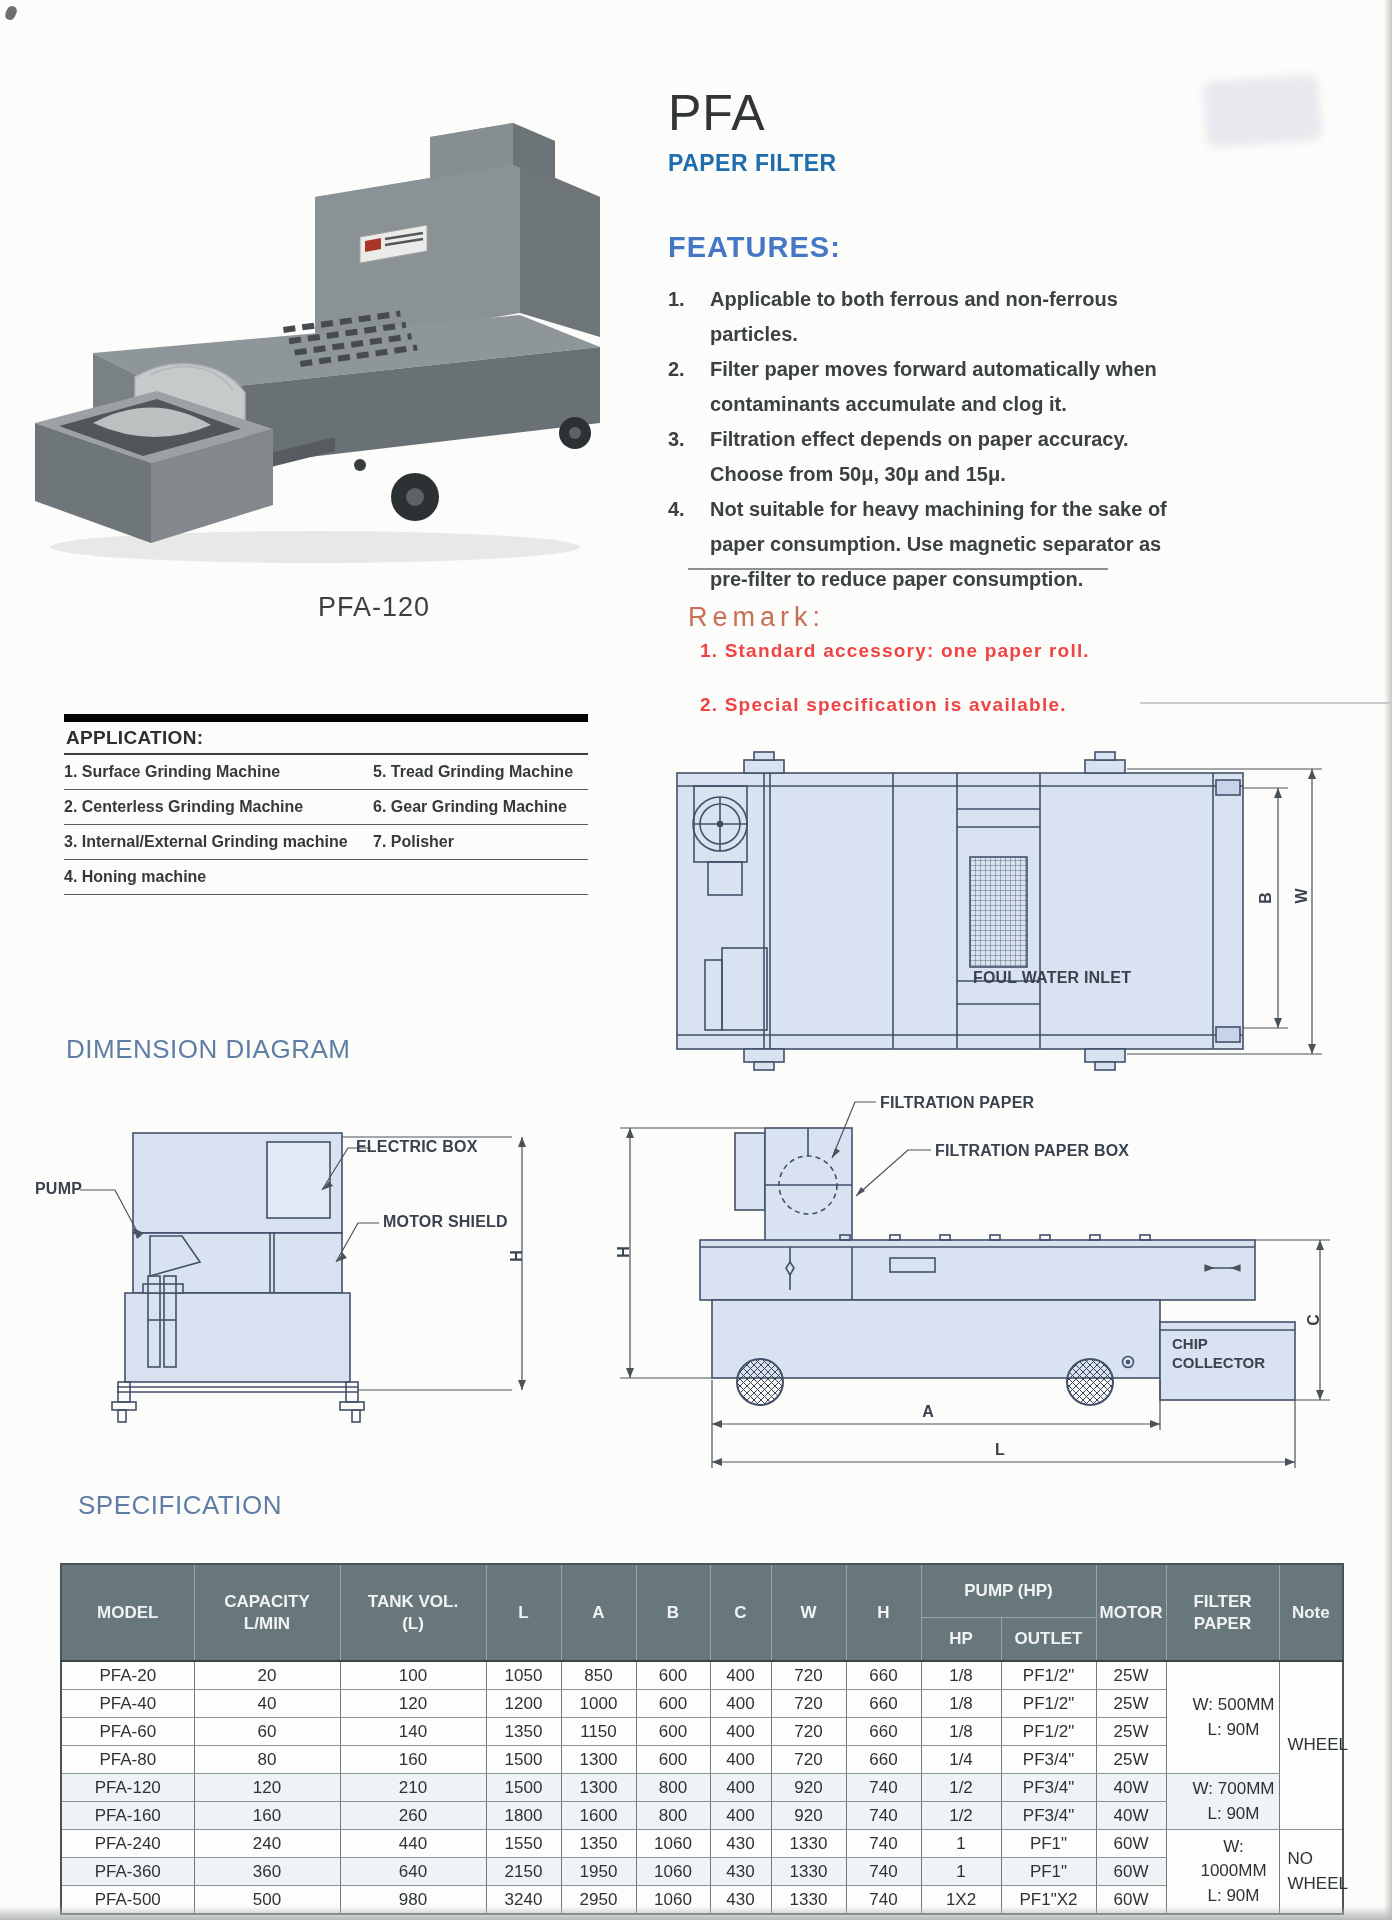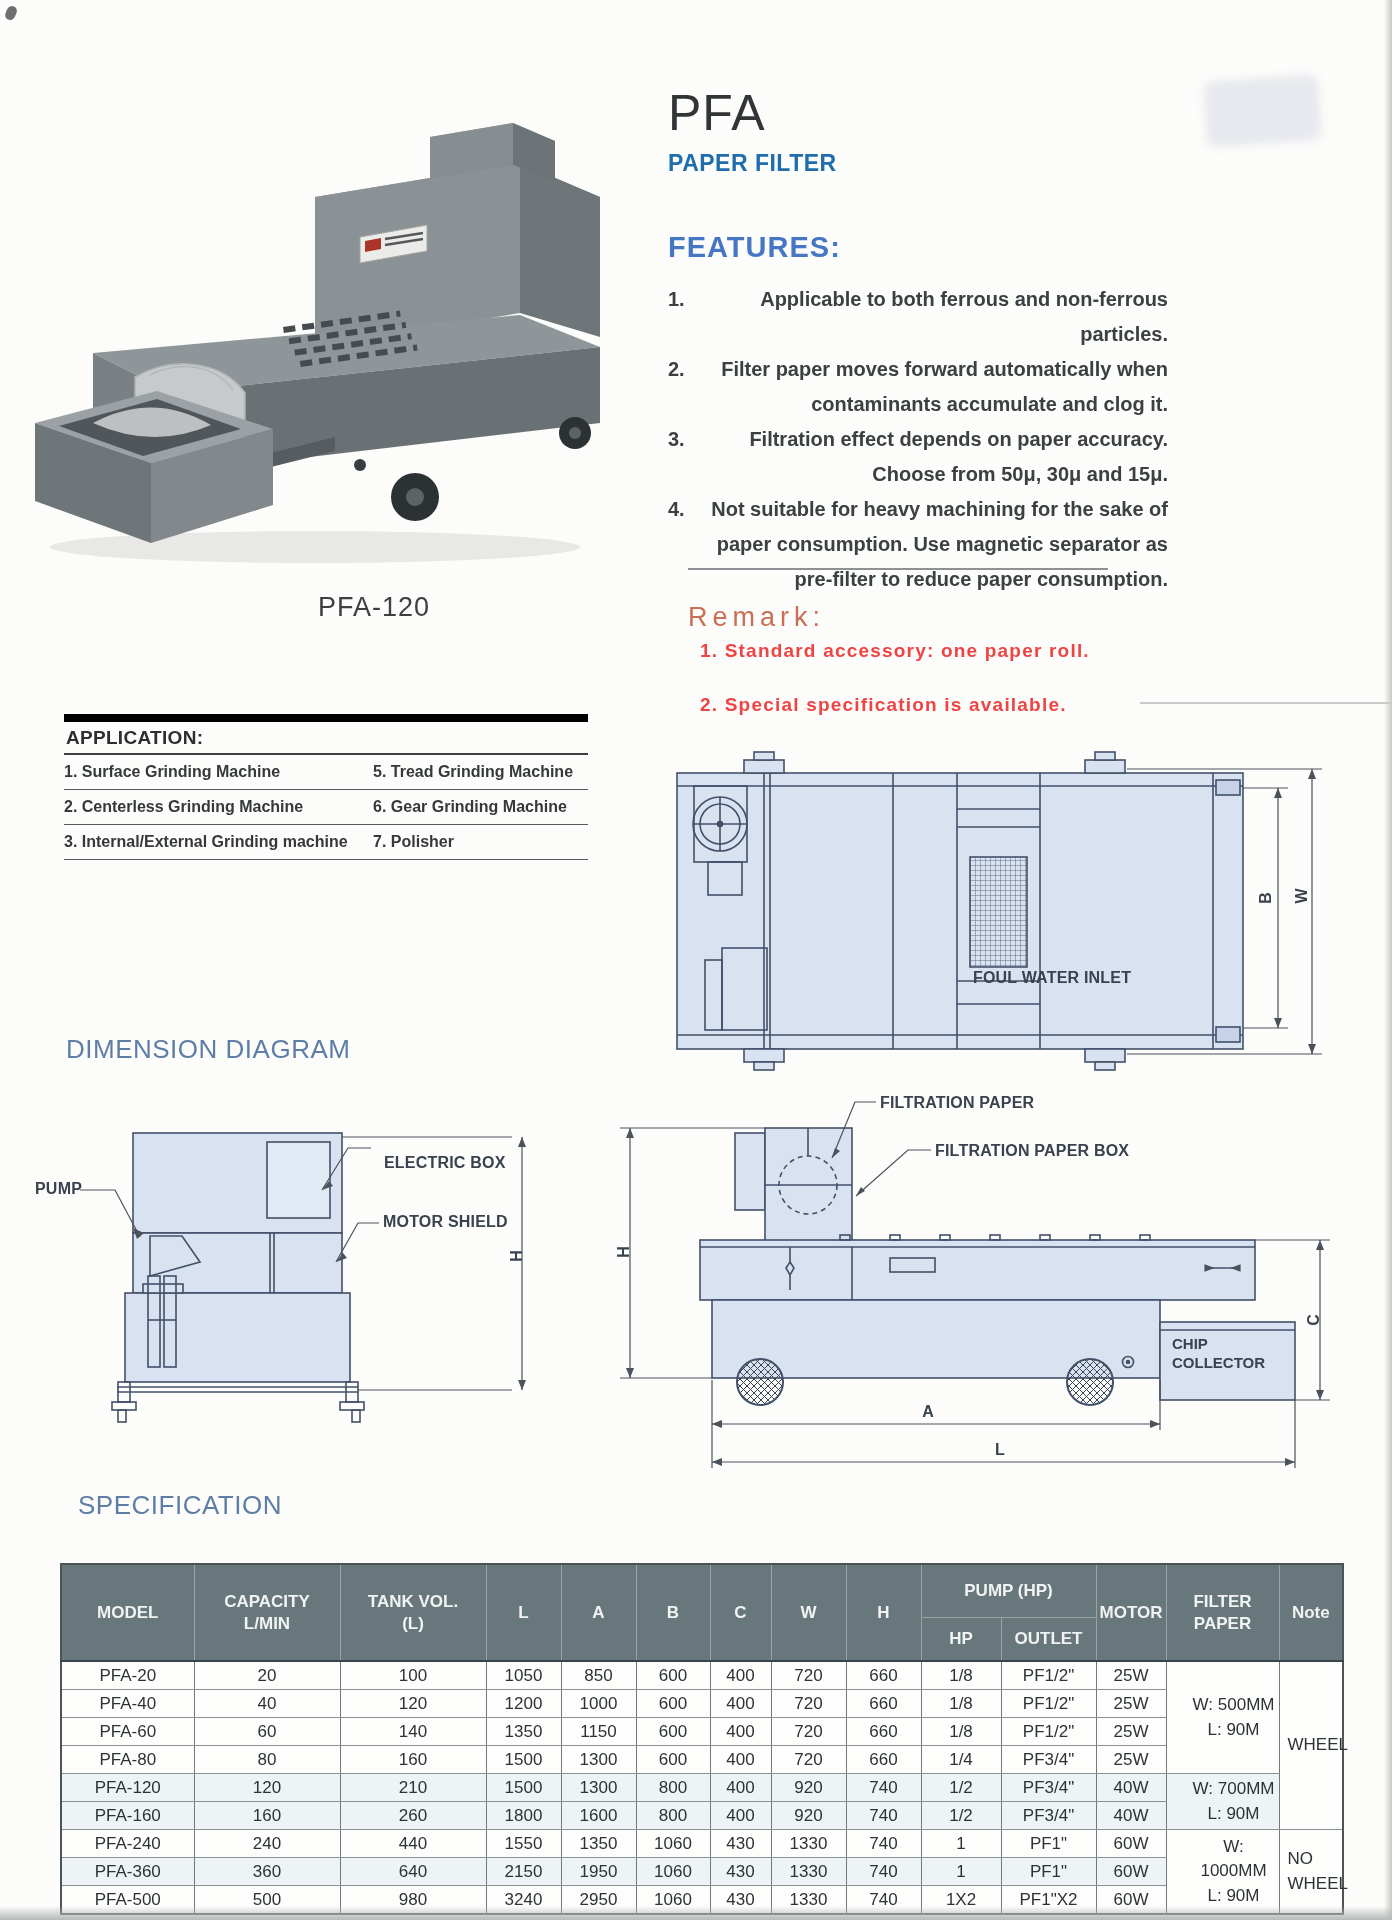--- a/index.html
+++ b/index.html
@@ -6,21 +6,21 @@
   html,body{margin:0;padding:0;background:#e8e8e4;}
   .page{position:relative;width:1392px;height:1920px;background:#fcfcfa;overflow:hidden;
         font-family:"Liberation Sans",sans-serif;margin:0 auto;}
   
   .pfa-title{position:absolute;left:668px;top:84px;font-size:50px;color:#313537;letter-spacing:1px;}
   .pfa-sub{position:absolute;left:668px;top:150px;font-size:23px;font-weight:700;color:#1f6dad;letter-spacing:.5px;}
   .features-title{position:absolute;left:668px;top:231px;font-size:29px;font-weight:700;color:#4677c4;letter-spacing:1px;}
   .features-list{position:absolute;left:668px;top:282px;width:500px;}
   .feature-item{display:flex;font-size:20px;line-height:35px;color:#3b4043;font-weight:600;}
   .fnum{width:42px;flex:none;}
-  .ftext{flex:1;text-align:right;}
+  .ftext{flex:1;}
   .rule-features{position:absolute;left:688px;top:568px;width:420px;height:2px;background:#8e9193;}
   .remark-title{position:absolute;left:688px;top:602px;font-size:27px;color:#c96f55;letter-spacing:5px;}
   .remark-line{position:absolute;left:700px;font-size:19px;font-weight:700;color:#ef4444;letter-spacing:1.2px;white-space:nowrap;}
   .smudge{position:absolute;left:1205px;top:78px;width:115px;height:66px;background:#e7e9ee;
           filter:blur(4px);border-radius:10px;transform:rotate(-4deg);}
   .stray-rule{position:absolute;left:1140px;top:702px;width:252px;height:2px;background:#c9cccd;}
   
   .photo{position:absolute;left:15px;top:85px;width:615px;height:485px;}
   .photo-caption{position:absolute;left:318px;top:592px;font-size:27px;color:#3c4043;letter-spacing:1px;}
   
@@ -151,20 +151,24 @@
       <span class="app-right">5. Tread Grinding Machine</span>
     </div>
     <div class="app-row">
       <span class="app-left">2. Centerless Grinding Machine</span>
       <span class="app-right">6. Gear Grinding Machine</span>
     </div>
     <div class="app-row">
       <span class="app-left">3. Internal/External Grinding machine</span>
       <span class="app-right">7. Polisher</span>
     </div>
+    <div class="app-row">
+      <span class="app-left">4. Honing machine</span>
+      <span class="app-right"></span>
+    </div>
   </div>
 
   <svg class="topview" viewBox="0 0 792 330">
     <defs>
       <pattern id="gridPat" width="5" height="5" patternUnits="userSpaceOnUse">
         <path d="M0,0 H5 M0,0 V5" stroke="#46506a" stroke-width="0.8" fill="none"></path>
       </pattern>
     </defs>
     <g stroke="#43506a" stroke-width="1.6" fill="none">
       <rect x="77" y="28" width="566" height="276" fill="#d8e2f1"></rect>
@@ -250,21 +254,21 @@
     </g>
     <g fill="#4a525c">
       <polygon points="113,103 124,108 117,114"></polygon>
       <polygon points="302,65 309,56 313,61"></polygon>
       <polygon points="316,137 323,128 327,133"></polygon>
       <polygon points="498,22 506,22 502,12"></polygon>
         <polygon points="498,255 506,255 502,265"></polygon>
     </g>
   </svg>
   <div class="lbl" style="left:35px;top:1180px;">PUMP</div>
-  <div class="lbl" style="left:384px;top:1138px;margin-top:16px;">ELECTRIC BOX</div>
+  <div class="lbl" style="left:356px;top:1138px;">ELECTRIC BOX</div>
   <div class="lbl" style="left:383px;top:1213px;">MOTOR SHIELD</div>
   <div class="dimletter vert" style="left:505px;top:1246px;">H</div>
 
   <svg class="frontview" viewBox="0 0 760 420">
     <defs>
       <pattern id="crossPat" width="7" height="7" patternUnits="userSpaceOnUse">
         <path d="M0,0 L7,7 M7,0 L0,7" stroke="#3a4450" stroke-width="1" fill="none"></path>
       </pattern>
     </defs>
     <g stroke="#43506a" stroke-width="1.6" fill="none">

